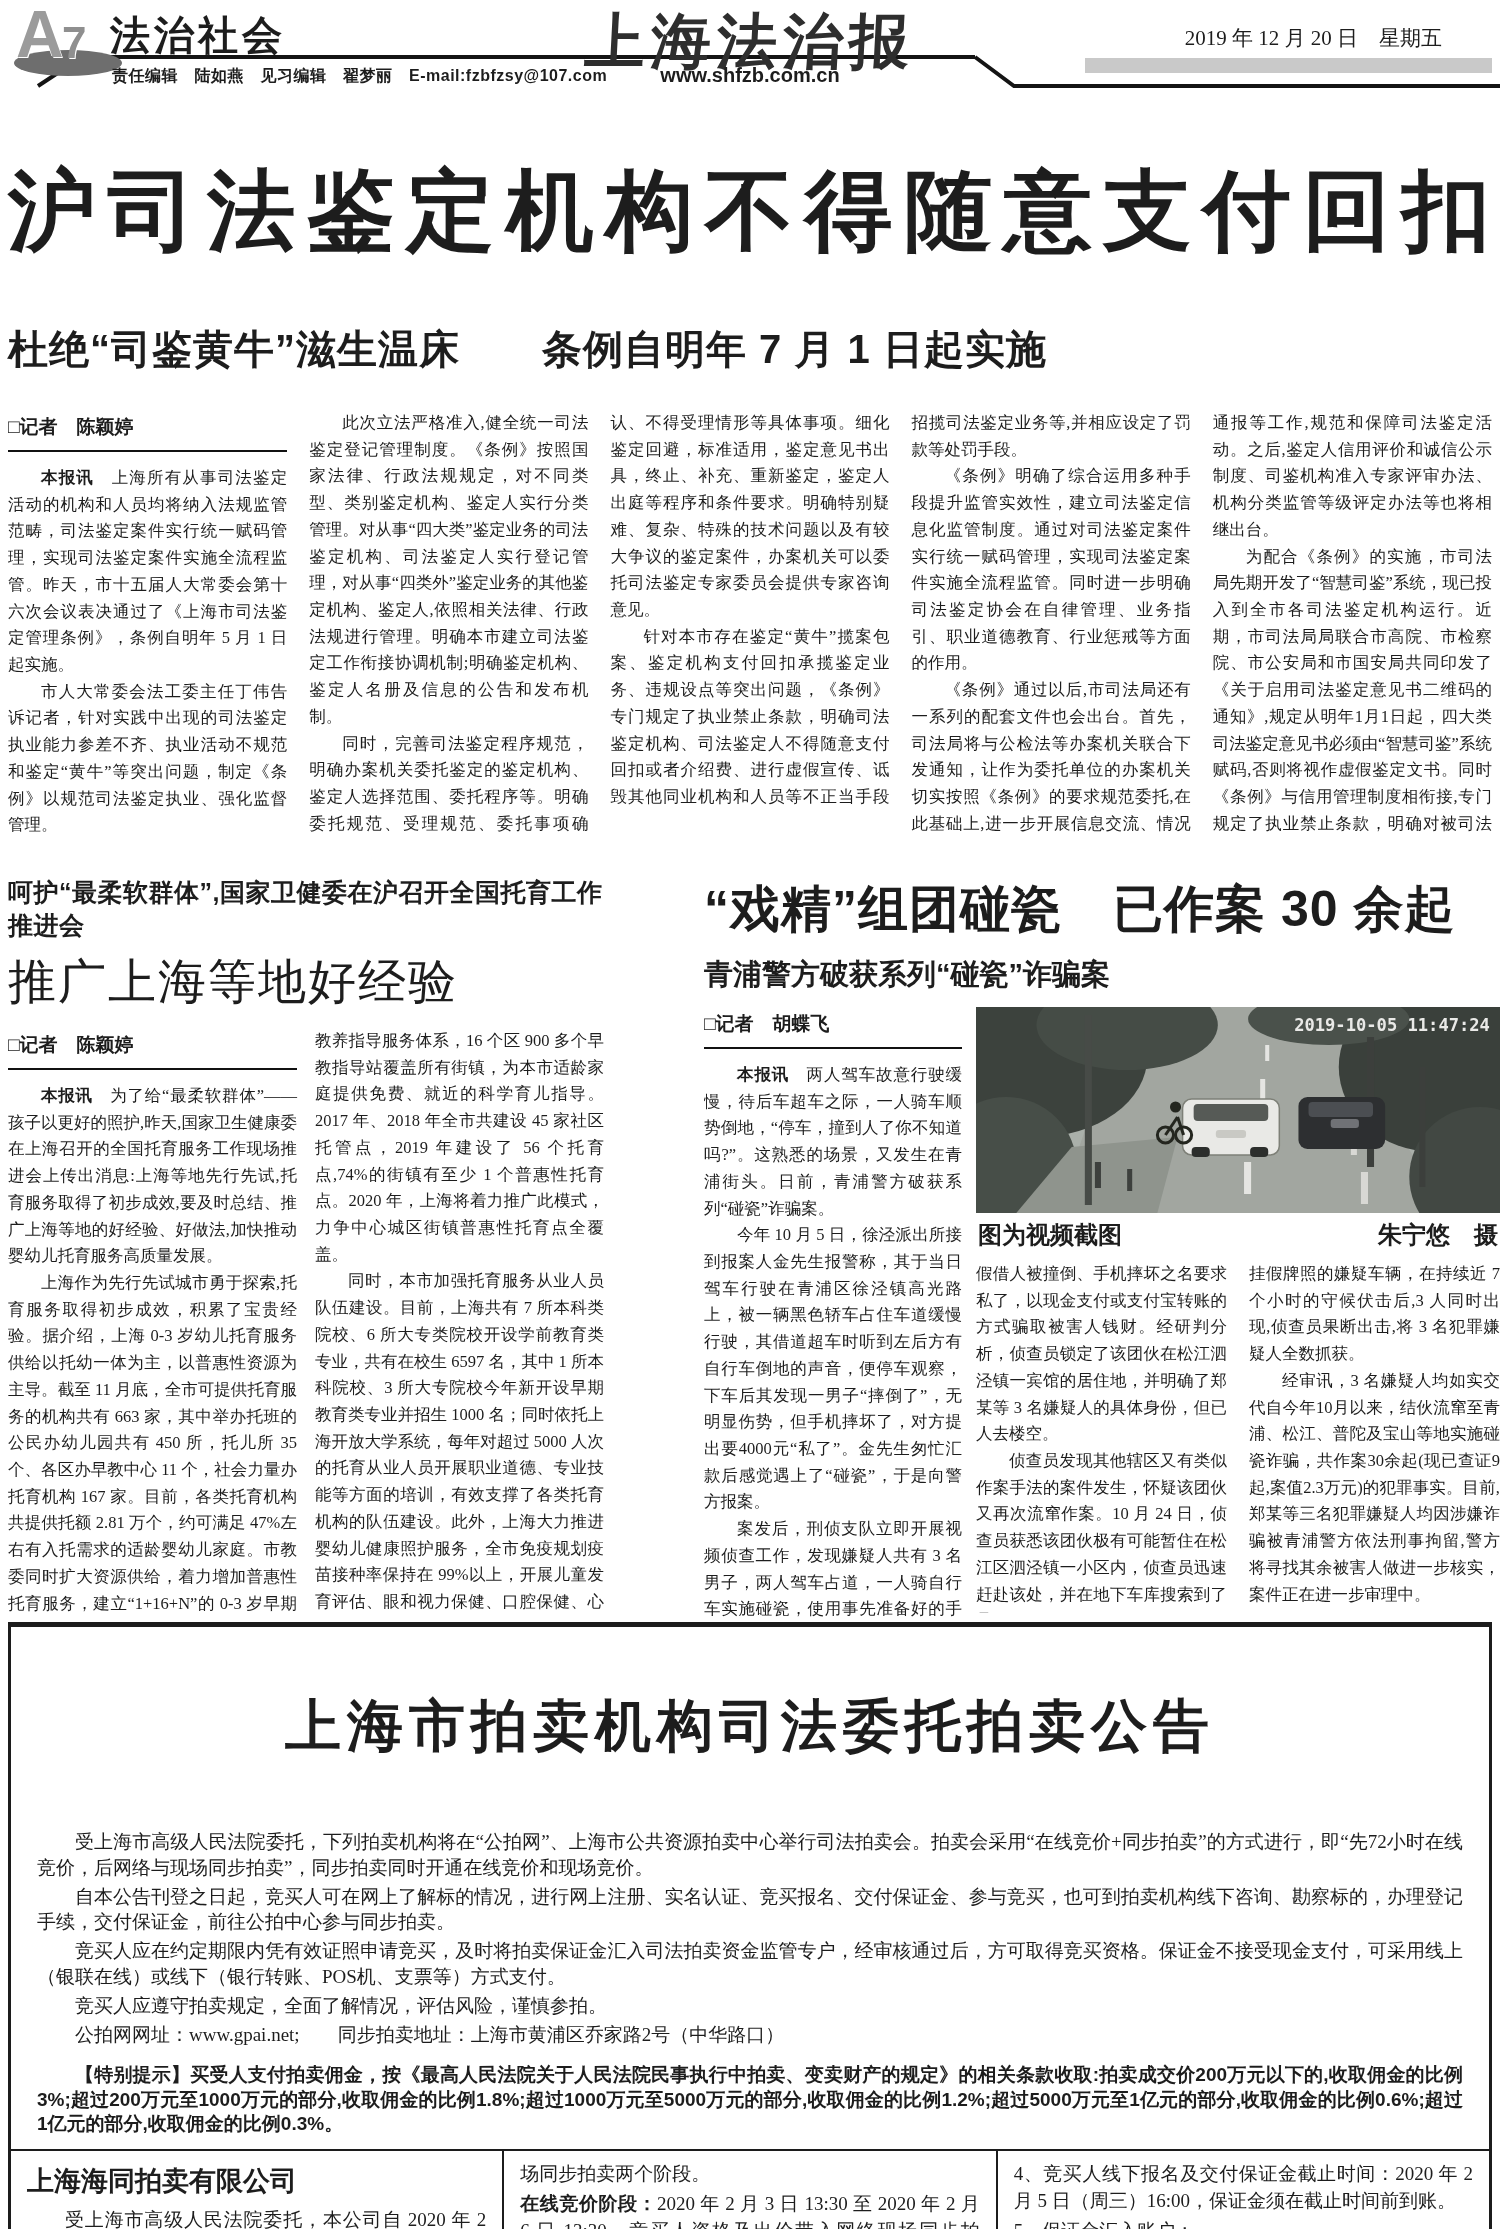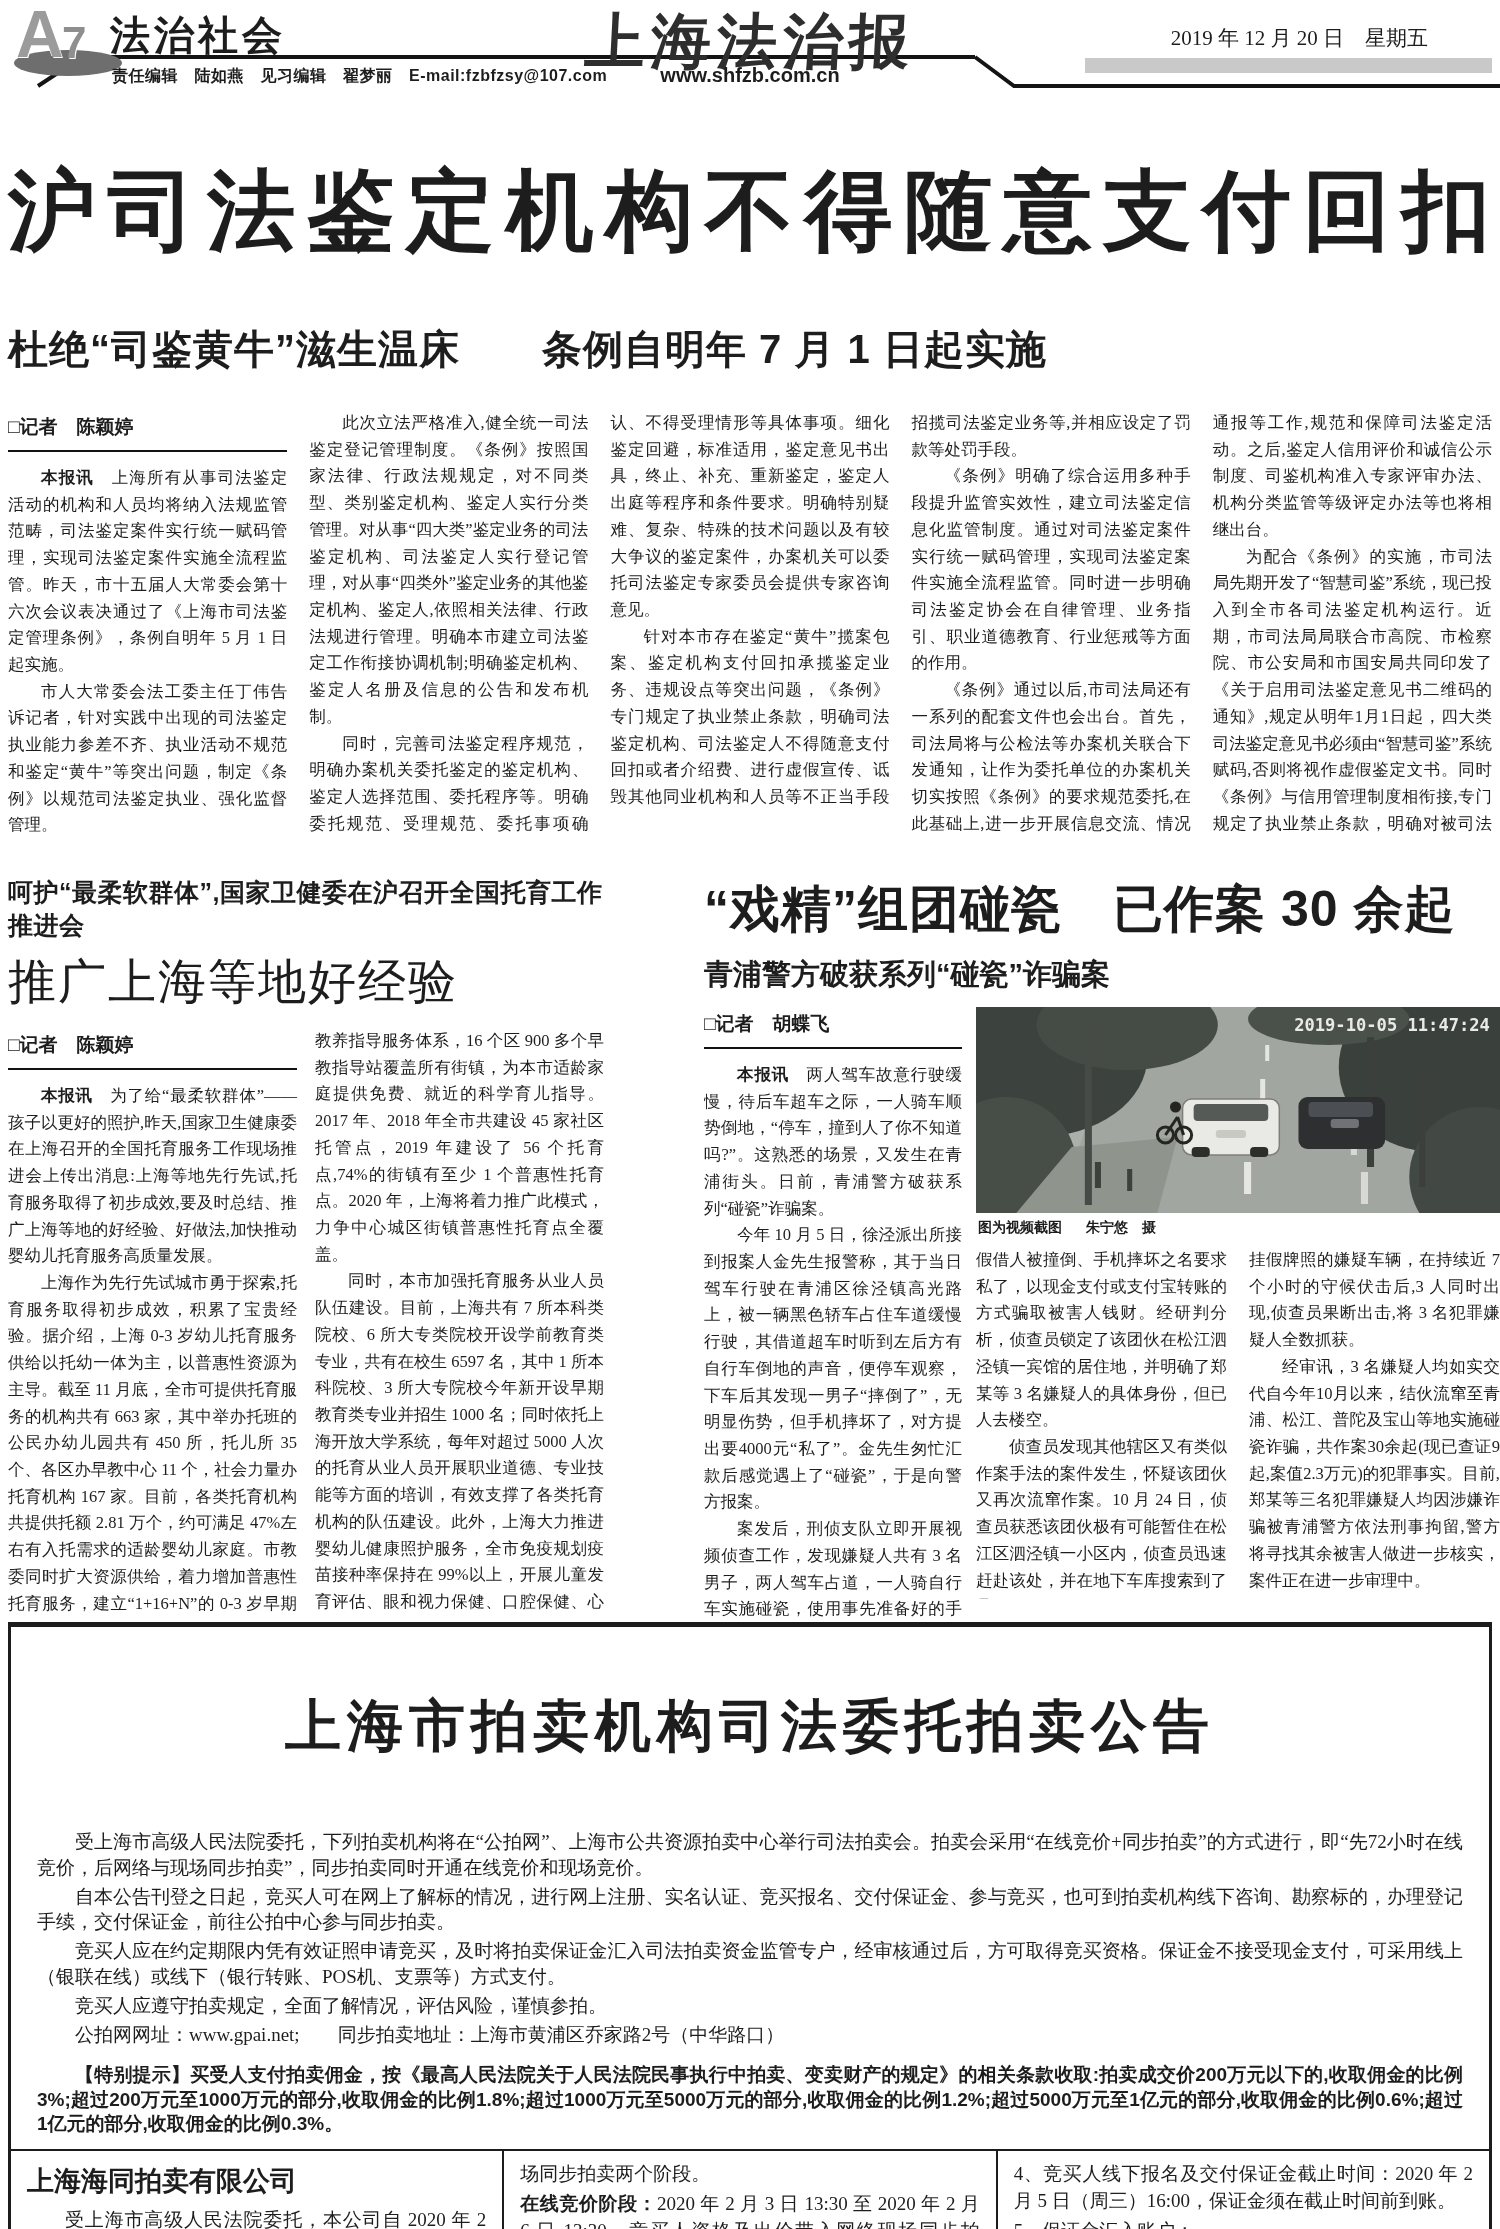--- a/index.html
+++ b/index.html
@@ -13,21 +13,21 @@
   .ed-ellipse{position:absolute;left:4px;top:48px;width:108px;height:26px;border-radius:50%;background:#6e6e6e;}
   .ed-a{position:absolute;left:6px;top:-6px;font-size:66px;font-weight:bold;color:#9b9b9b;
         text-shadow:1px 1px 0 #fff,-1px -1px 0 #fff;font-family:"Liberation Sans",sans-serif;}
   .ed-7{position:absolute;left:52px;top:16px;font-size:44px;font-weight:bold;color:#8f8f8f;
         text-shadow:1px 1px 0 #fff;font-family:"Liberation Sans",sans-serif;}
   .section-name{position:absolute;left:110px;top:8px;font-size:40px;font-weight:900;letter-spacing:4px;}
   .editors{position:absolute;left:112px;top:66px;font-size:16px;font-weight:bold;letter-spacing:.5px;}
   .paper-title{position:absolute;left:430px;top:2px;width:640px;text-align:center;font-size:60px;font-weight:900;
                color:#2e2e2e;letter-spacing:6px;transform:skewX(-3deg);font-family:"DejaVu Serif",serif;}
   .paper-url{position:absolute;left:430px;top:64px;width:640px;text-align:center;font-size:20px;font-weight:bold;}
-  .issue-date{position:absolute;right:72px;top:24px;font-size:21px;}
+  .issue-date{position:absolute;right:58px;top:24px;font-size:21px;}
   .hdr-lines{position:absolute;left:0;top:0;width:1500px;height:100px;}
 
   
   .lead{padding:0 8px;}
   .lead-headline{font-size:88px;font-weight:900;line-height:1.18;letter-spacing:2px;
                  text-align:justify;text-align-last:justify;}
   .lead-subhead{font-size:40px;font-weight:bold;margin-top:14px;letter-spacing:1px;}
   .lead-body{margin-top:16px;height:450px;column-count:5;column-gap:22px;column-fill:auto;overflow:hidden;}
 
   .byline{font-size:19px;font-weight:bold;padding:4px 0 10px 0;border-bottom:2px solid #111;
@@ -42,21 +42,21 @@
   .care-headline{font-size:48px;font-weight:400;margin-top:8px;letter-spacing:2px;}
   .care-body{margin-top:14px;height:612px;column-count:2;column-gap:18px;column-fill:auto;overflow:hidden;}
 
   .fraud{margin-left:100px;width:796px;flex:none;}
   .fraud-headline{font-size:50px;font-weight:900;letter-spacing:1px;}
   .fraud-subhead{font-size:29px;font-weight:bold;margin-top:12px;}
   .fraud-body{display:flex;margin-top:12px;}
   .fraud-col1{width:258px;flex:none;height:618px;overflow:hidden;}
   .fraud-right{margin-left:14px;flex:1;}
   .photo-frame{width:100%;height:206px;background:#fde047;position:relative;overflow:hidden;}
-  .photo-caption{display:flex;justify-content:flex-start;font-size:14px;font-weight:bold;
+  .photo-caption{display:flex;justify-content:space-between;font-size:24px;font-weight:bold;
                  padding:6px 2px 10px 2px;font-family:"Liberation Sans",sans-serif;gap:24px;}
   .fraud-cols23{display:flex;gap:22px;height:352px;overflow:hidden;}
   .fraud-colx{flex:1;overflow:hidden;}
   .fraud-colx .para:first-child{text-indent:0;}
 
   
   .notice{margin:10px 8px 0 8px;border:3px solid #1c1c1c;border-top-width:5px;position:relative;}
   .notice-title{text-align:center;font-size:56px;font-weight:900;letter-spacing:6px;padding:16px 0 10px 0;}
   .notice-body{padding:4px 26px 10px 26px;}
   .notice-body p{margin:3px 0;font-size:19px;line-height:1.36;text-align:justify;text-indent:2em;}

